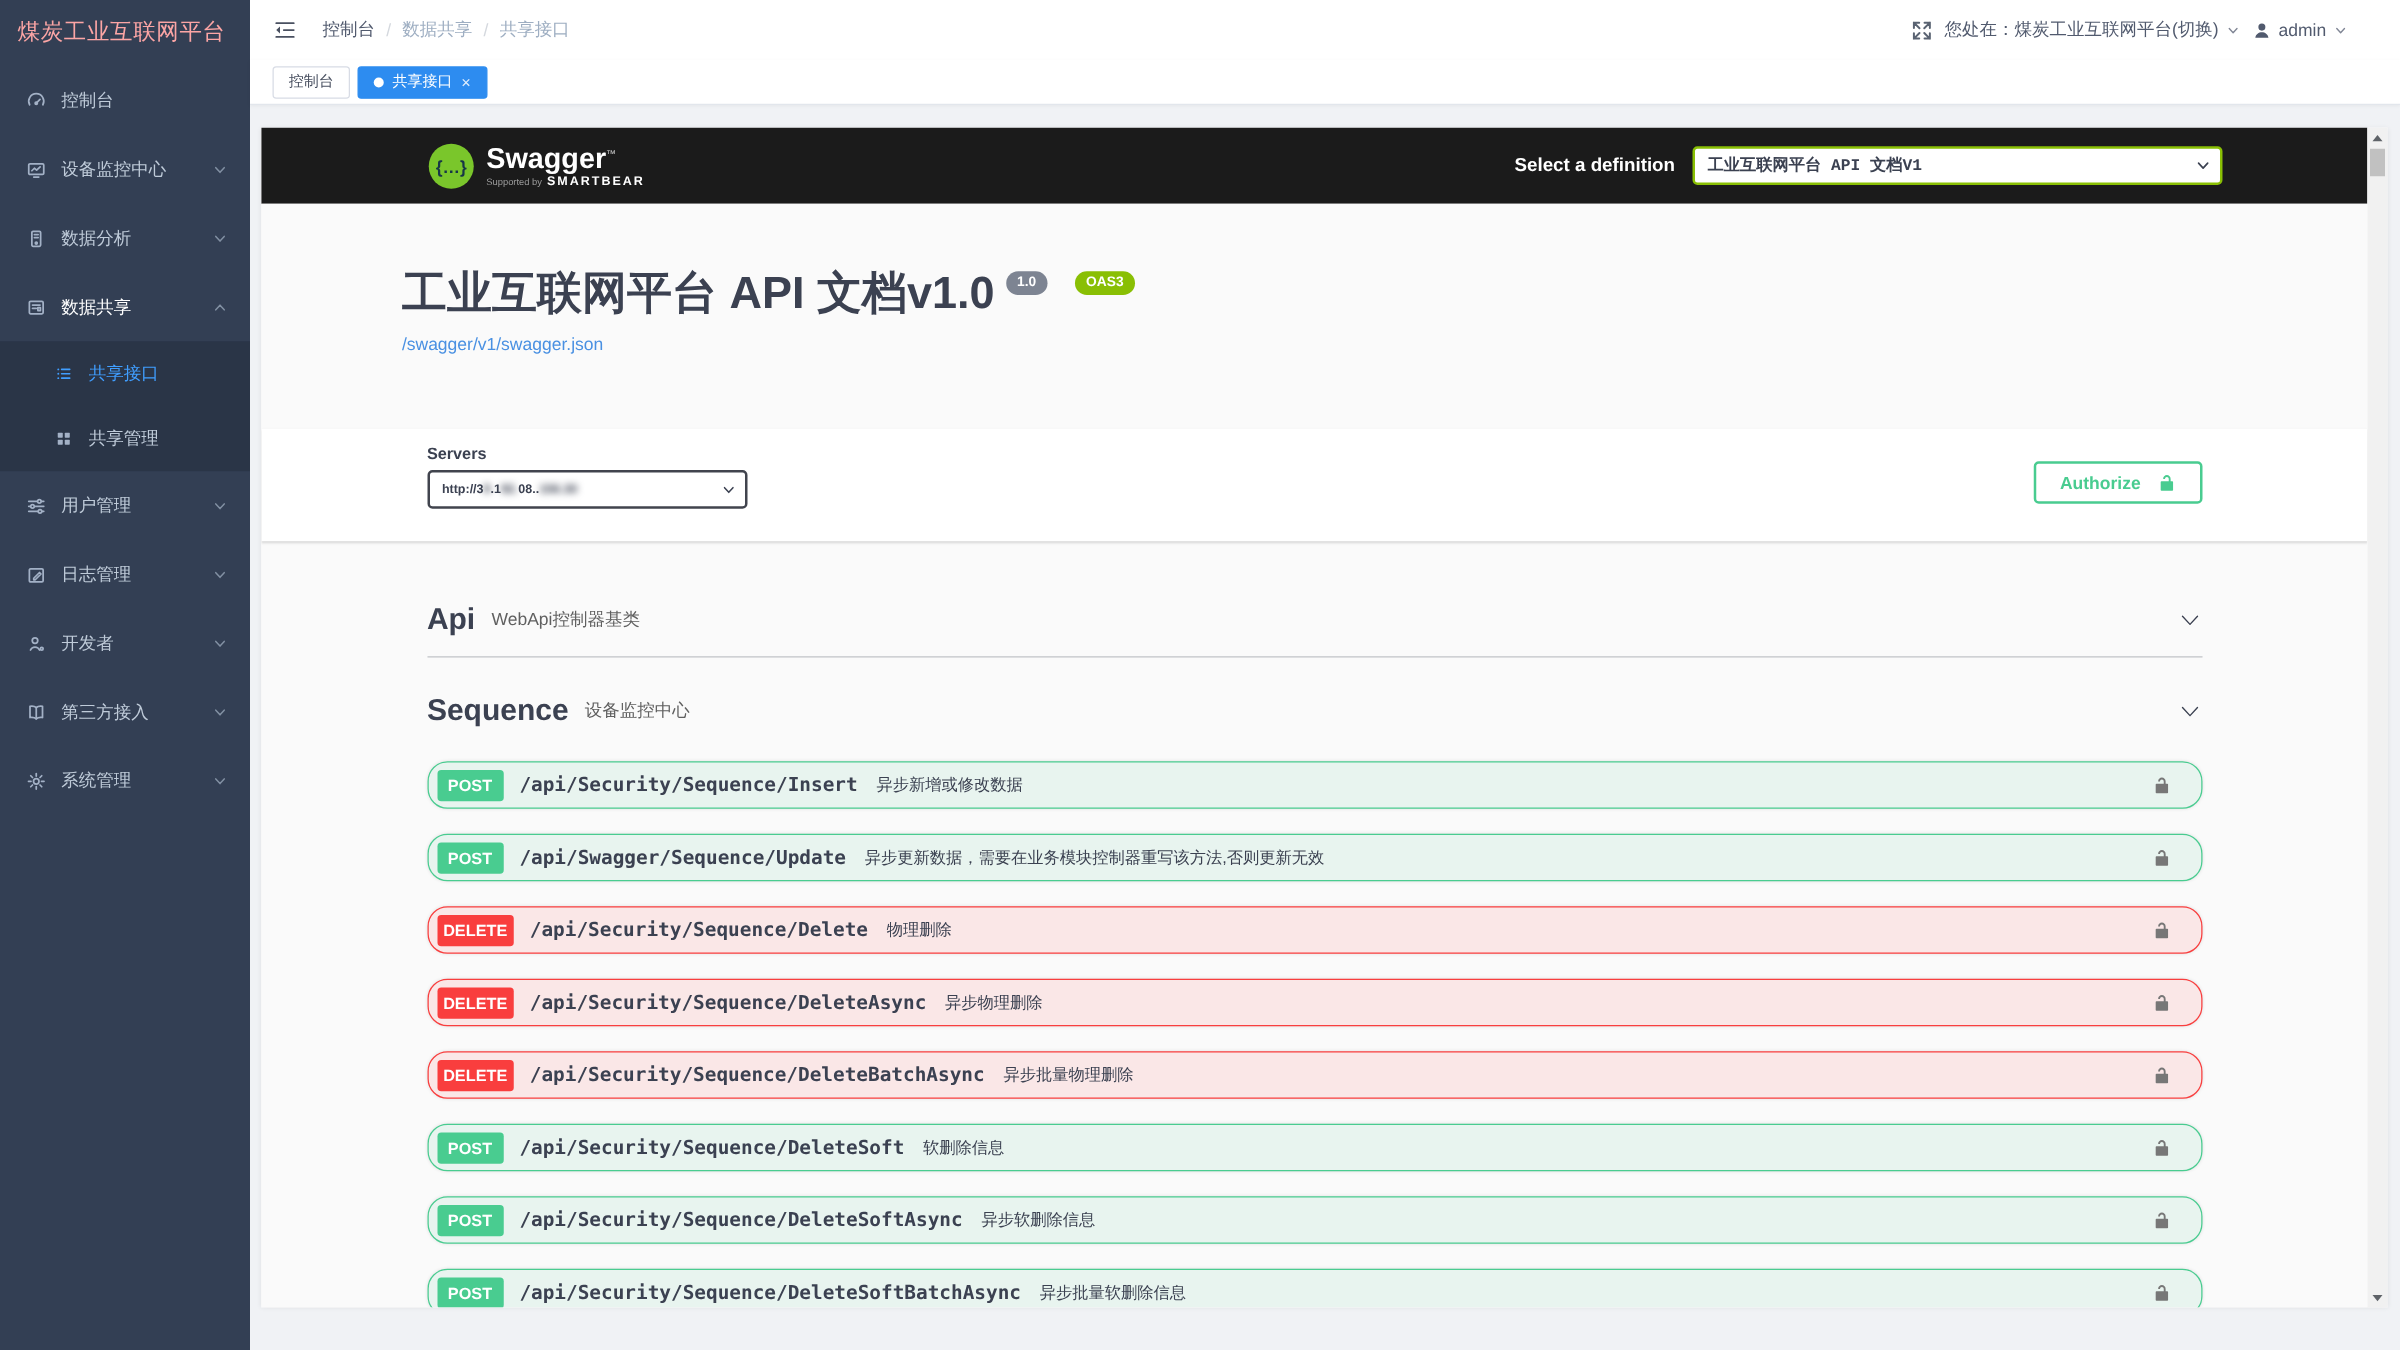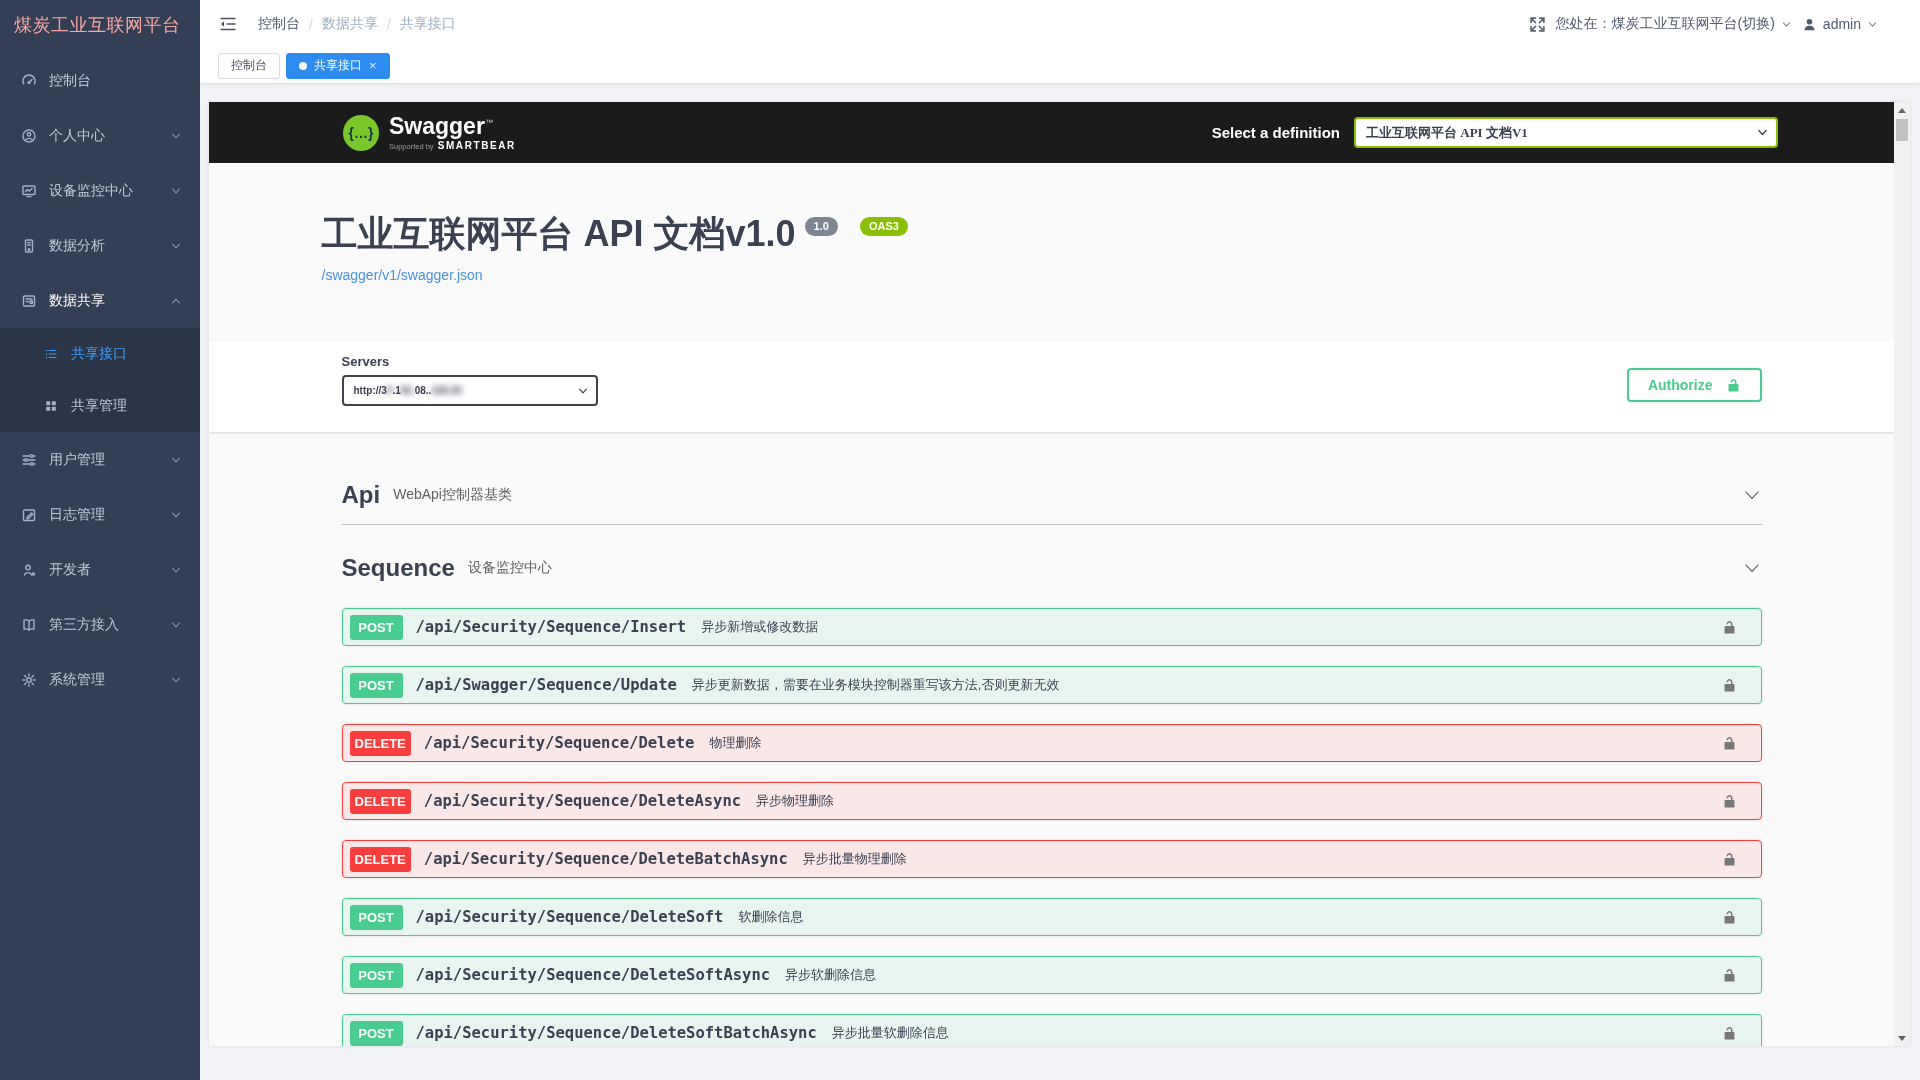--- a/index.html
+++ b/index.html
@@ -60,21 +60,21 @@
   .sw-logo-mark{width:36px;height:36px;border-radius:50%;background:#7ac62b;color:#173647;display:flex;align-items:center;justify-content:center;font-weight:700;font-size:14px;}
   .sw-logo-texts{display:flex;flex-direction:column;line-height:1}
   .sw-logo-name{color:#fff;font-size:23px;font-weight:700}
   .sw-logo-name sup{font-size:8px;font-weight:400;color:#ccc}
   .sw-logo-sub{display:flex;align-items:baseline;gap:4px;margin-top:3px}
   .sub-label{font-size:7.5px;color:#9b9b9b}
   .sub-brand{font-size:10px;color:#fff;font-weight:700;letter-spacing:1.6px}
   .sw-def{margin-left:auto;display:flex;align-items:center;gap:14px}
   .sw-def-label{color:#fff;font-weight:700;font-size:15px;white-space:nowrap}
   .def-select-wrap{position:relative}
-  .def-select{appearance:none;-webkit-appearance:none;width:424px;height:31px;background:#fff;border:2px solid var(--c-accent);border-radius:4px;font-family:Liberation Serif, serif;font-weight:700;font-size:13px;color:#3b4151;padding:0 30px 0 10px;}
+  .def-select{appearance:none;-webkit-appearance:none;width:424px;height:31px;background:#fff;border:2px solid var(--c-accent);border-radius:4px;font-family:Liberation Mono, monospace;font-weight:700;font-size:13px;color:#3b4151;padding:0 30px 0 10px;}
   .def-caret{position:absolute;right:9px;top:9px;width:13px;height:13px;color:#3b4151;pointer-events:none;display:flex}
   .def-caret svg{width:13px;height:13px}
 
   .sw-body{flex:1;overflow:hidden;background:#fafafa;}
   .wrapper{max-width:1460px;margin:0 auto;padding:0 20px;}
   .sw-info{padding:50px 0 58px}
   .sw-title{font-size:36px;font-weight:700;color:#3b4151;line-height:1.15;display:flex;align-items:flex-start;gap:9px}
   .badges{display:flex;gap:22px;margin-top:4px}
   .badge{color:#fff;font-size:11px;font-weight:700;padding:3px 9px;border-radius:10px;line-height:1.2;white-space:nowrap}
   .badge-ver{background:#7d8492}
@@ -94,21 +94,21 @@
   .btn-authorize .lk svg{width:15px;height:15px}
 
   .sections{margin-top:48px}
   .sec-head{display:flex;align-items:center;cursor:pointer}
   .sec-title{font-size:24px;font-weight:700;color:#3b4151;line-height:30px}
   .sec-desc{font-size:14px;color:#606060;margin-left:13px}
   .sec-chevron{margin-left:auto;width:20px;height:20px;color:#3b4151;display:flex}
   .sec-chevron svg{width:20px;height:20px}
   .sec-divider{border-bottom:1px solid rgba(59,65,81,.3);margin:14px 0 28px;}
   .ops{margin-top:25px}
-  .op{height:38px;display:flex;align-items:center;border-radius:4px;margin-bottom:20px;padding:0 24px 0 7px;border:1px solid;box-shadow:0 0 3px rgba(0,0,0,.12);cursor:pointer}
+  .op{height:38px;display:flex;align-items:center;border-radius:16px;margin-bottom:20px;padding:0 24px 0 7px;border:1px solid;box-shadow:0 0 3px rgba(0,0,0,.12);cursor:pointer}
   .op.post{background:#e8f4ef;border-color:var(--c-post)}
   .op.delete{background:#fae7e7;border-color:var(--c-delete)}
   .op-method{min-width:53px;text-align:center;padding:6px 5px;border-radius:3px;color:#fff;font-weight:700;font-size:13px;line-height:1;}
   .op.post .op-method{background:var(--c-post)}
   .op.delete .op-method{background:var(--c-delete)}
   .op-path{margin-left:13px;font-family:"DejaVu Sans Mono","Liberation Mono",monospace;font-size:15.5px;font-weight:700;color:#3b4151;white-space:nowrap}
   .op-desc{margin-left:15px;font-size:13px;color:#3b4151;white-space:nowrap}
   .op-lock{margin-left:auto;width:15px;height:15px;color:#777;display:flex}
   .op-lock svg{width:15px;height:15px}
 
@@ -130,35 +130,20 @@
     <nav class="side-nav" id="side-nav">
         <div class="side-item">
           <span class="s-icon">
             <svg viewBox="0 0 16 16" fill="none" stroke="currentColor" stroke-width="1.4" stroke-linecap="round" stroke-linejoin="round">
               <path d="M2.7 10.8a6 6 0 1 1 10.6 0"></path>
               <line x1="8" y1="9.5" x2="11" y2="6.5"></line>
               <circle cx="8" cy="9.5" r=".9" fill="currentColor"></circle>
             </svg>
           </span>
           <span class="s-label">控制台</span>
-        </div>
-        <div class="side-item">
-          <span class="s-icon">
-            <svg viewBox="0 0 16 16" fill="none" stroke="currentColor" stroke-width="1.4" stroke-linecap="round" stroke-linejoin="round">
-              <circle cx="8" cy="8" r="6"></circle>
-              <circle cx="8" cy="6.4" r="1.7"></circle>
-              <path d="M4.8 12a4 4 0 0 1 6.4 0"></path>
-            </svg>
-          </span>
-          <span class="s-label">个人中心</span>
-          <span class="s-chevron">
-            <svg viewBox="0 0 16 16" fill="none" stroke="currentColor" stroke-width="1.6" stroke-linecap="round" stroke-linejoin="round">
-              <polyline points="3.5,5.5 8,10.5 12.5,5.5"></polyline>
-            </svg>
-          </span>
         </div>
         <div class="side-item">
           <span class="s-icon">
             <svg viewBox="0 0 16 16" fill="none" stroke="currentColor" stroke-width="1.4" stroke-linecap="round" stroke-linejoin="round">
               <rect x="2" y="3" width="12" height="8.5" rx="1"></rect>
               <path d="M4.5 8.6l2-2 1.8 1.5 2.8-2.6"></path>
               <path d="M6 13.6h4"></path>
             </svg>
           </span>
           <span class="s-label">设备监控中心</span>

